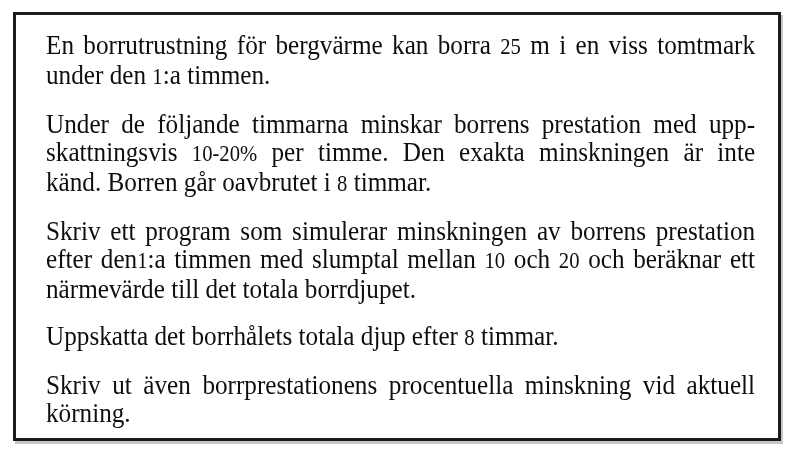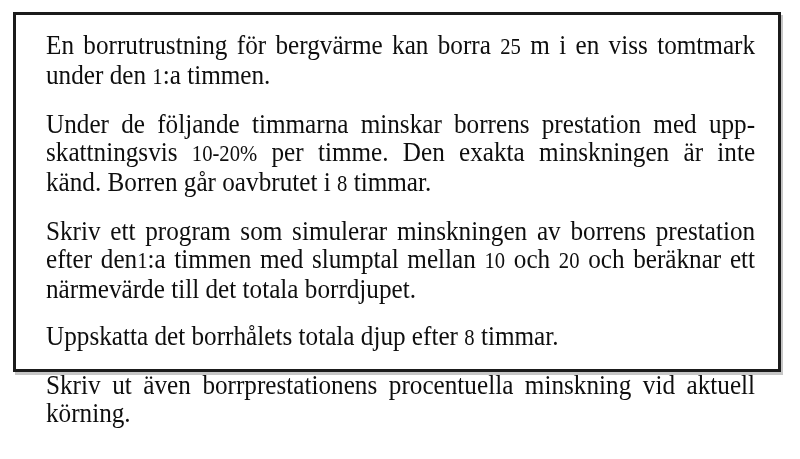--- a/index.html
+++ b/index.html
@@ -17,21 +17,21 @@
   .page {
     position: absolute;
     inset: 0;
     background: #ffffff;
   }
   .frame {
     position: absolute;
     left: 13px;
     top: 12px;
     width: 768px;
-    height: 360px;
+    height: 429px;
     box-sizing: border-box;
     border: 3px solid #1b1b1b;
     background: #ffffff;
     box-shadow: 2px 3px 0 #c6c6c6;
   }
   .textblock {
     position: absolute;
     left: 30px;
     top: 16px;
     width: 760px;

